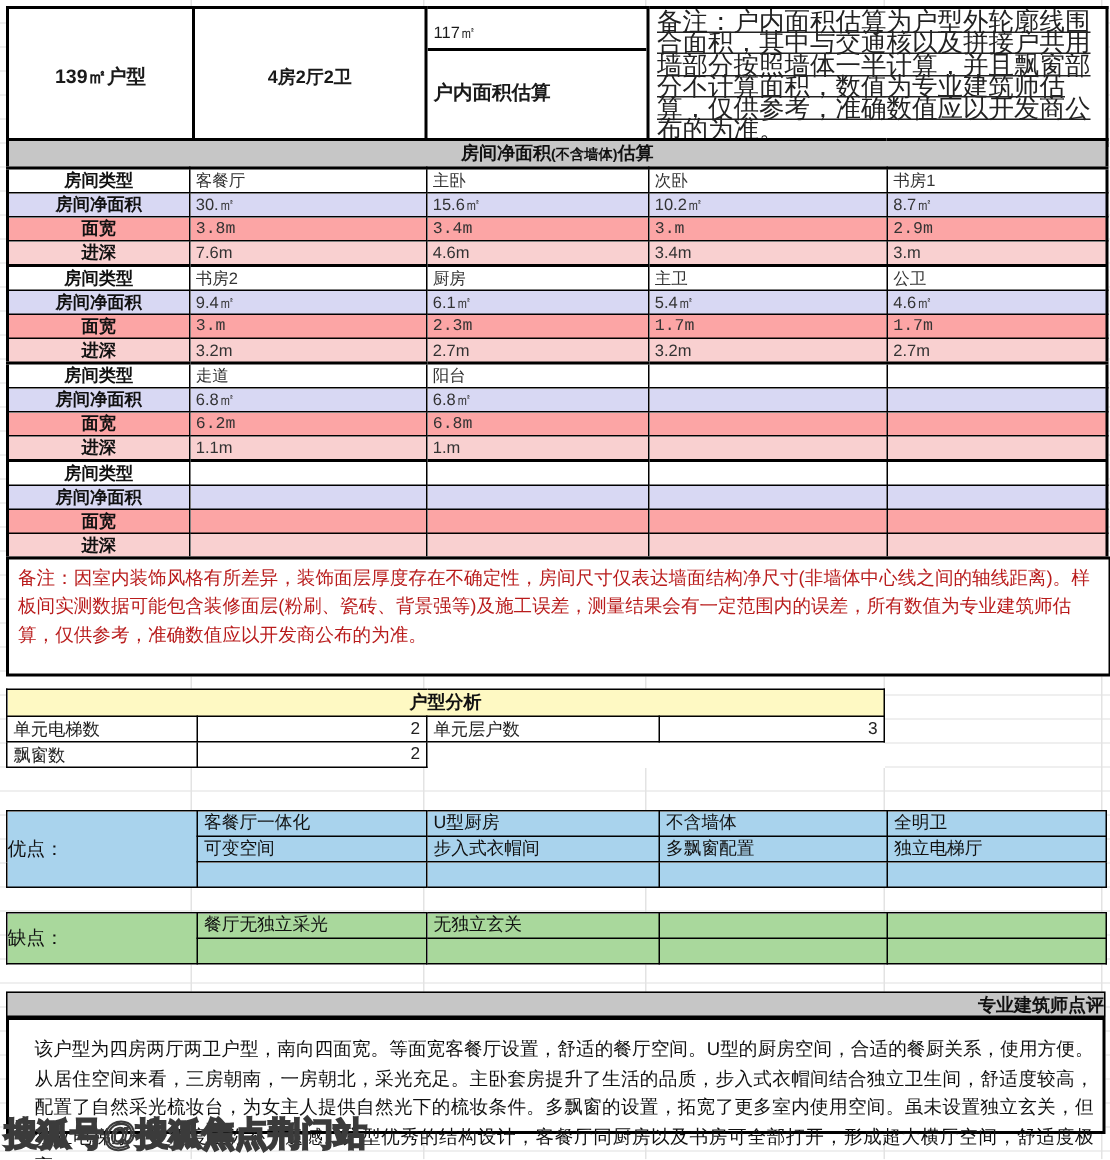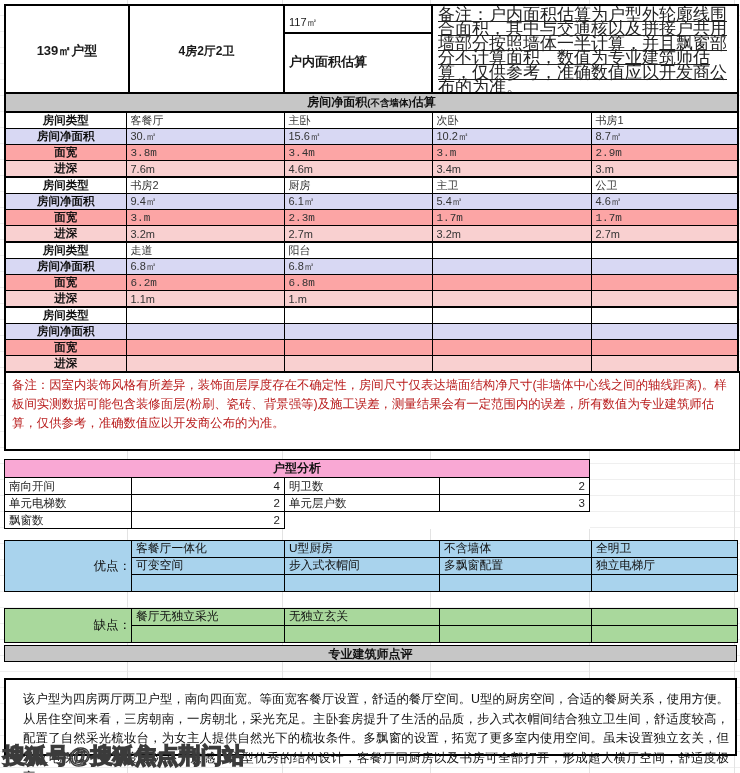--- a/index.html
+++ b/index.html
@@ -32,27 +32,27 @@
   tr.r-width td{background:#fca5a5;font-family:Liberation Mono, monospace;}
   tr.r-depth td{background:#f9d0d0;}
   #roomtable .tsmall{font-size:9.5px;font-weight:bold;}
 
   
   .notebox{border:2px solid #000;background:#fff;font-size:12.4px;line-height:19px;padding:3px 6px;white-space:normal;color:#b91c1c;}
 
   
   #antable{width:585px;}
   #antable td{height:16px;font-size:11.5px;padding:0 4px;color:#222;border-width:1.5px;}
-  #antable tr.hdr td{background:#f9a8d4;font-weight:bold;font-size:12px;text-align:center;color:#111;}
+  #antable tr.hdr td{background:#fef9c3;font-weight:bold;font-size:12px;text-align:center;color:#111;}
   #antable td.val{text-align:right;}
   #antable td.ghost{border:none;background:transparent;}
 
   
   .pc td{height:16px;font-size:11.8px;padding:0 4px;color:#111;border-width:1.5px;}
-  .pc td.pclabel{text-align:right;font-size:12.5px;padding:0;}
+  .pc td.pclabel{text-align:left;font-size:12.5px;padding:0;}
   #prostable td{background:#a9d3ed;}
   #constable td{background:#a9d89c;}
 
   
   .revhdr{width:733px;height:17px;line-height:17px;background:#c6c6c6;border:1.5px solid #000;box-sizing:border-box;
     font-weight:bold;font-size:12px;text-align:center;color:#111;}
   .revbody{width:733px;height:78px;box-sizing:border-box;border:2px solid #000;background:#fff;
     font-size:12.4px;line-height:19.5px;padding:10px 6px 0 17px;white-space:normal;color:#111;text-align:justify;}
 
   
@@ -227,26 +227,20 @@
         <col style="width:127px">
         <col style="width:153px">
         <col style="width:155px">
         <col style="width:150px">
       </colgroup>
     <tbody>
         <tr class="hdr">
       <td colspan="4">户型分析</td>
     </tr>
     <tr>
-      <td>南向开间</td>
-      <td class="val">4</td>
-      <td>明卫数</td>
-      <td class="val">2</td>
-    </tr>
-    <tr>
       <td>单元电梯数</td>
       <td class="val">2</td>
       <td>单元层户数</td>
       <td class="val">3</td>
     </tr>
     <tr>
       <td>飘窗数</td>
       <td class="val">2</td>
       <td class="ghost"></td>
       <td class="ghost"></td>
@@ -303,17 +297,17 @@
     </tr>
     <tr style="height:14px;">
       <td></td>
       <td></td>
       <td></td>
       <td></td>
     </tr>
   </tbody>
     </table>
 
-  <div class="sec revhdr" style="left:4px;top:645px;">专业建筑师点评</div>
+  <div class="sec revhdr" style="left:4px;top:661px;text-align:right;">专业建筑师点评</div>
   <div class="sec revbody" style="left:4px;top:678px;">该户型为四房两厅两卫户型，南向四面宽。等面宽客餐厅设置，舒适的餐厅空间。U型的厨房空间，合适的餐厨关系，使用方便。从居住空间来看，三房朝南，一房朝北，采光充足。主卧套房提升了生活的品质，步入式衣帽间结合独立卫生间，舒适度较高，配置了自然采光梳妆台，为女主人提供自然光下的梳妆条件。多飘窗的设置，拓宽了更多室内使用空间。虽未设置独立玄关，但独立电梯厅一定程度上弥补了遗憾。户型优秀的结构设计，客餐厅同厨房以及书房可全部打开，形成超大横厅空间，舒适度极高。</div>
 
   <div id="wm">搜狐号@搜狐焦点荆门站</div>
 </div>
 
 </body></html>

